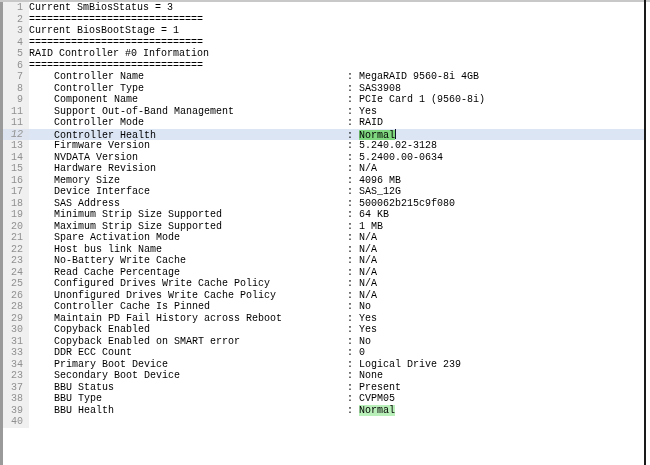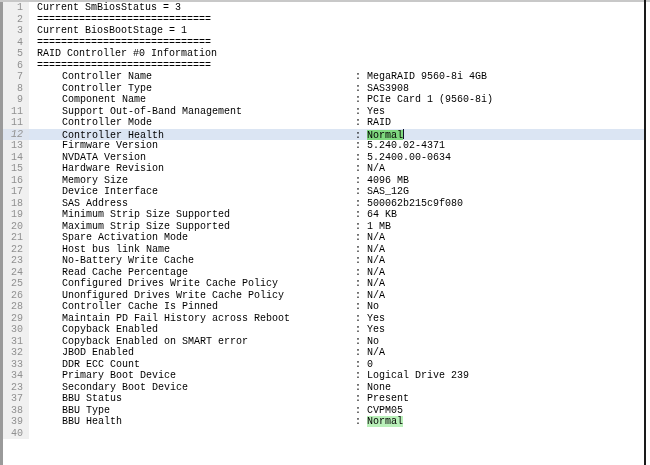--- a/index.html
+++ b/index.html
@@ -58,21 +58,21 @@
     padding-right: 6px;
     box-sizing: border-box;
     user-select: none;
   }
   .row.hl-line .gutter {
     background: #dde4ef;
     font-style: italic;
   }
   .content {
     flex: 1 1 auto;
-    padding-left: 8px;
+    padding-left: 0;
     color: #000000;
     overflow: hidden;
   }
   .lbl {
     display: inline-block;
     width: 293px;
     margin-left: 25px;
   }
   .val.hl-current {
     background: #7fd87f;
@@ -100,39 +100,38 @@
       <div class="row"><span class="gutter">3</span><span class="content"><span>Current BiosBootStage = 1</span></span></div>
       <div class="row"><span class="gutter">4</span><span class="content"><span>=============================</span></span></div>
       <div class="row"><span class="gutter">5</span><span class="content"><span>RAID Controller #0 Information</span></span></div>
       <div class="row"><span class="gutter">6</span><span class="content"><span>=============================</span></span></div>
       <div class="row"><span class="gutter">7</span><span class="content"><span class="lbl">Controller Name</span><span>: </span><span class="val">MegaRAID 9560-8i 4GB</span></span></div>
       <div class="row"><span class="gutter">8</span><span class="content"><span class="lbl">Controller Type</span><span>: </span><span class="val">SAS3908</span></span></div>
       <div class="row"><span class="gutter">9</span><span class="content"><span class="lbl">Component Name</span><span>: </span><span class="val">PCIe Card 1 (9560-8i)</span></span></div>
       <div class="row"><span class="gutter">11</span><span class="content"><span class="lbl">Support Out-of-Band Management</span><span>: </span><span class="val">Yes</span></span></div>
       <div class="row"><span class="gutter">11</span><span class="content"><span class="lbl">Controller Mode</span><span>: </span><span class="val">RAID</span></span></div>
       <div class="row hl-line"><span class="gutter">12</span><span class="content"><span class="lbl">Controller Health</span><span>: </span><span class="val hl-current">Normal</span><span class="caret"></span></span></div>
-      <div class="row"><span class="gutter">13</span><span class="content"><span class="lbl">Firmware Version</span><span>: </span><span class="val">5.240.02-4371</span></span></div>
+      <div class="row"><span class="gutter">13</span><span class="content"><span class="lbl">Firmware Version</span><span>: </span><span class="val">5.240.02-3128</span></span></div>
       <div class="row"><span class="gutter">14</span><span class="content"><span class="lbl">NVDATA Version</span><span>: </span><span class="val">5.2400.00-0634</span></span></div>
       <div class="row"><span class="gutter">15</span><span class="content"><span class="lbl">Hardware Revision</span><span>: </span><span class="val">N/A</span></span></div>
       <div class="row"><span class="gutter">16</span><span class="content"><span class="lbl">Memory Size</span><span>: </span><span class="val">4096 MB</span></span></div>
       <div class="row"><span class="gutter">17</span><span class="content"><span class="lbl">Device Interface</span><span>: </span><span class="val">SAS_12G</span></span></div>
       <div class="row"><span class="gutter">18</span><span class="content"><span class="lbl">SAS Address</span><span>: </span><span class="val">500062b215c9f080</span></span></div>
       <div class="row"><span class="gutter">19</span><span class="content"><span class="lbl">Minimum Strip Size Supported</span><span>: </span><span class="val">64 KB</span></span></div>
       <div class="row"><span class="gutter">20</span><span class="content"><span class="lbl">Maximum Strip Size Supported</span><span>: </span><span class="val">1 MB</span></span></div>
       <div class="row"><span class="gutter">21</span><span class="content"><span class="lbl">Spare Activation Mode</span><span>: </span><span class="val">N/A</span></span></div>
       <div class="row"><span class="gutter">22</span><span class="content"><span class="lbl">Host bus link Name</span><span>: </span><span class="val">N/A</span></span></div>
       <div class="row"><span class="gutter">23</span><span class="content"><span class="lbl">No-Battery Write Cache</span><span>: </span><span class="val">N/A</span></span></div>
       <div class="row"><span class="gutter">24</span><span class="content"><span class="lbl">Read Cache Percentage</span><span>: </span><span class="val">N/A</span></span></div>
       <div class="row"><span class="gutter">25</span><span class="content"><span class="lbl">Configured Drives Write Cache Policy</span><span>: </span><span class="val">N/A</span></span></div>
       <div class="row"><span class="gutter">26</span><span class="content"><span class="lbl">Unonfigured Drives Write Cache Policy</span><span>: </span><span class="val">N/A</span></span></div>
       <div class="row"><span class="gutter">28</span><span class="content"><span class="lbl">Controller Cache Is Pinned</span><span>: </span><span class="val">No</span></span></div>
       <div class="row"><span class="gutter">29</span><span class="content"><span class="lbl">Maintain PD Fail History across Reboot</span><span>: </span><span class="val">Yes</span></span></div>
       <div class="row"><span class="gutter">30</span><span class="content"><span class="lbl">Copyback Enabled</span><span>: </span><span class="val">Yes</span></span></div>
       <div class="row"><span class="gutter">31</span><span class="content"><span class="lbl">Copyback Enabled on SMART error</span><span>: </span><span class="val">No</span></span></div>
-      <div class="row"><span class="gutter">32</span><span class="content"><span class="lbl">JBOD Enabled</span><span>: </span><span class="val">N/A</span></span></div>
       <div class="row"><span class="gutter">33</span><span class="content"><span class="lbl">DDR ECC Count</span><span>: </span><span class="val">0</span></span></div>
       <div class="row"><span class="gutter">34</span><span class="content"><span class="lbl">Primary Boot Device</span><span>: </span><span class="val">Logical Drive 239</span></span></div>
       <div class="row"><span class="gutter">23</span><span class="content"><span class="lbl">Secondary Boot Device</span><span>: </span><span class="val">None</span></span></div>
       <div class="row"><span class="gutter">37</span><span class="content"><span class="lbl">BBU Status</span><span>: </span><span class="val">Present</span></span></div>
       <div class="row"><span class="gutter">38</span><span class="content"><span class="lbl">BBU Type</span><span>: </span><span class="val">CVPM05</span></span></div>
       <div class="row"><span class="gutter">39</span><span class="content"><span class="lbl">BBU Health</span><span>: </span><span class="val hl-match">Normal</span></span></div>
       <div class="row"><span class="gutter">40</span><span class="content"></span></div>
     </div>
   <div class="right-edge"></div>
 </div>

